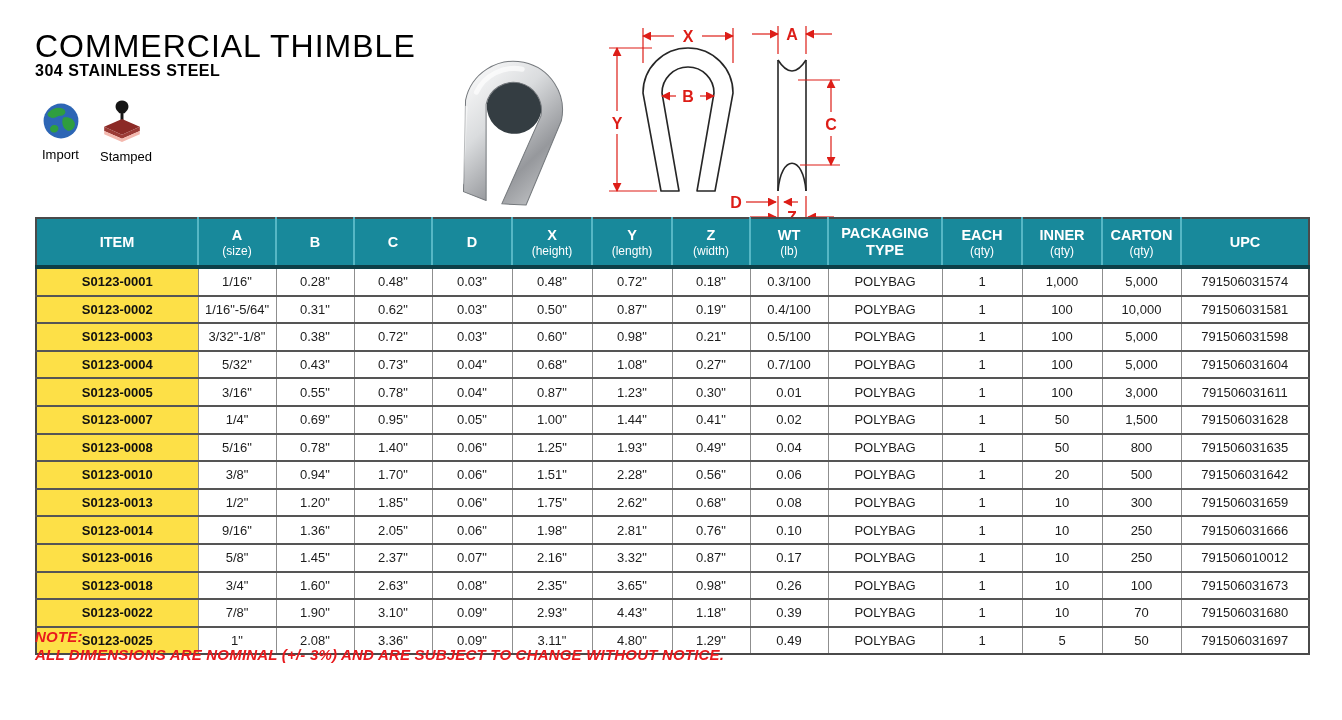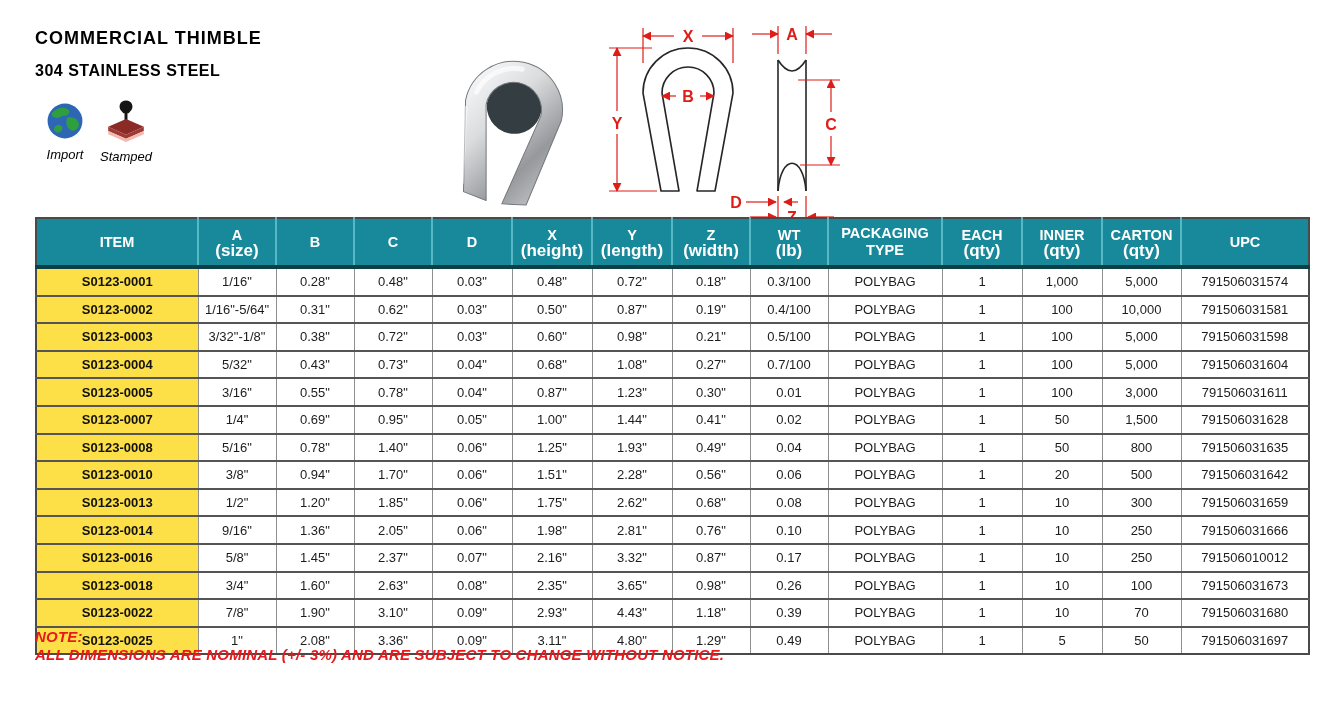--- a/index.html
+++ b/index.html
@@ -1,38 +1,38 @@
 <!DOCTYPE html>
 <html><head>
 <meta charset="utf-8">
 <style>
   html,body{margin:0;padding:0;background:#ffffff;}
   body{font-family:"Liberation Sans", sans-serif;}
   .page{position:relative;width:1342px;height:720px;background:#fff;overflow:hidden;}
 
   
-  .title{position:absolute;left:35px;top:28px;font-size:18px;font-weight:700;letter-spacing:1px;color:#000;}
+  .title{position:absolute;left:35px;top:28px;font-size:32px;font-weight:400;letter-spacing:1px;color:#000;}
   .subtitle{position:absolute;left:35px;top:62px;font-size:16px;font-weight:900;letter-spacing:.5px;color:#000;}
-  .badge{position:absolute;text-align:center;font-style:italic;}
+  .badge{position:absolute;text-align:left;}
   .badge-globe{left:42px;top:102px;width:46px;}
   .badge-stamp{left:100px;top:98px;width:52px;}
   .badge-label{font-size:13px;color:#000;margin-top:3px;}
 
   .photo{position:absolute;left:416px;top:22px;width:190px;height:190px;}
   .diagram{position:absolute;left:600px;top:8px;width:290px;height:218px;}
   .dim-label{font-size:16px;font-weight:bold;fill:#dd1d17;font-family:"Liberation Sans",sans-serif;}
 
   
   .tbl-wrap{position:absolute;left:35px;top:217px;}
   table.spec{border-collapse:collapse;table-layout:fixed;width:1273px;border:2px solid #4a4a4a;}
   table.spec th{background:#18899b;color:#fff;border-right:2px solid #56b7c5;border-bottom:4px solid #0d3f47;
     padding:4px 2px;height:38px;vertical-align:middle;text-align:center;}
   table.spec th:last-child{border-right:none;}
   th .h1{font-size:14.5px;font-weight:bold;line-height:17px;}
-  th .h2{font-size:17px;font-weight:bold;line-height:14px;}
+  th .h2{font-size:12px;font-weight:normal;line-height:14px;}
   th .h2.strong{font-size:14.5px;font-weight:bold;line-height:17px;}
   table.spec td{border:1px solid #8f8f8f;border-top:2px solid #555;height:25.6px;text-align:center;
     vertical-align:middle;font-size:13px;color:#1c1c1c;padding:0 2px;background:#fff;}
   table.spec tbody tr:first-child td{border-top:none;}
   table.spec td:first-child{background:#fde047;font-weight:bold;color:#111;}
 
   
   .note{position:absolute;left:35px;top:628px;color:#e8191d;font-weight:bold;font-style:italic;
     font-size:15px;line-height:18px;letter-spacing:.2px;}
 </style>

